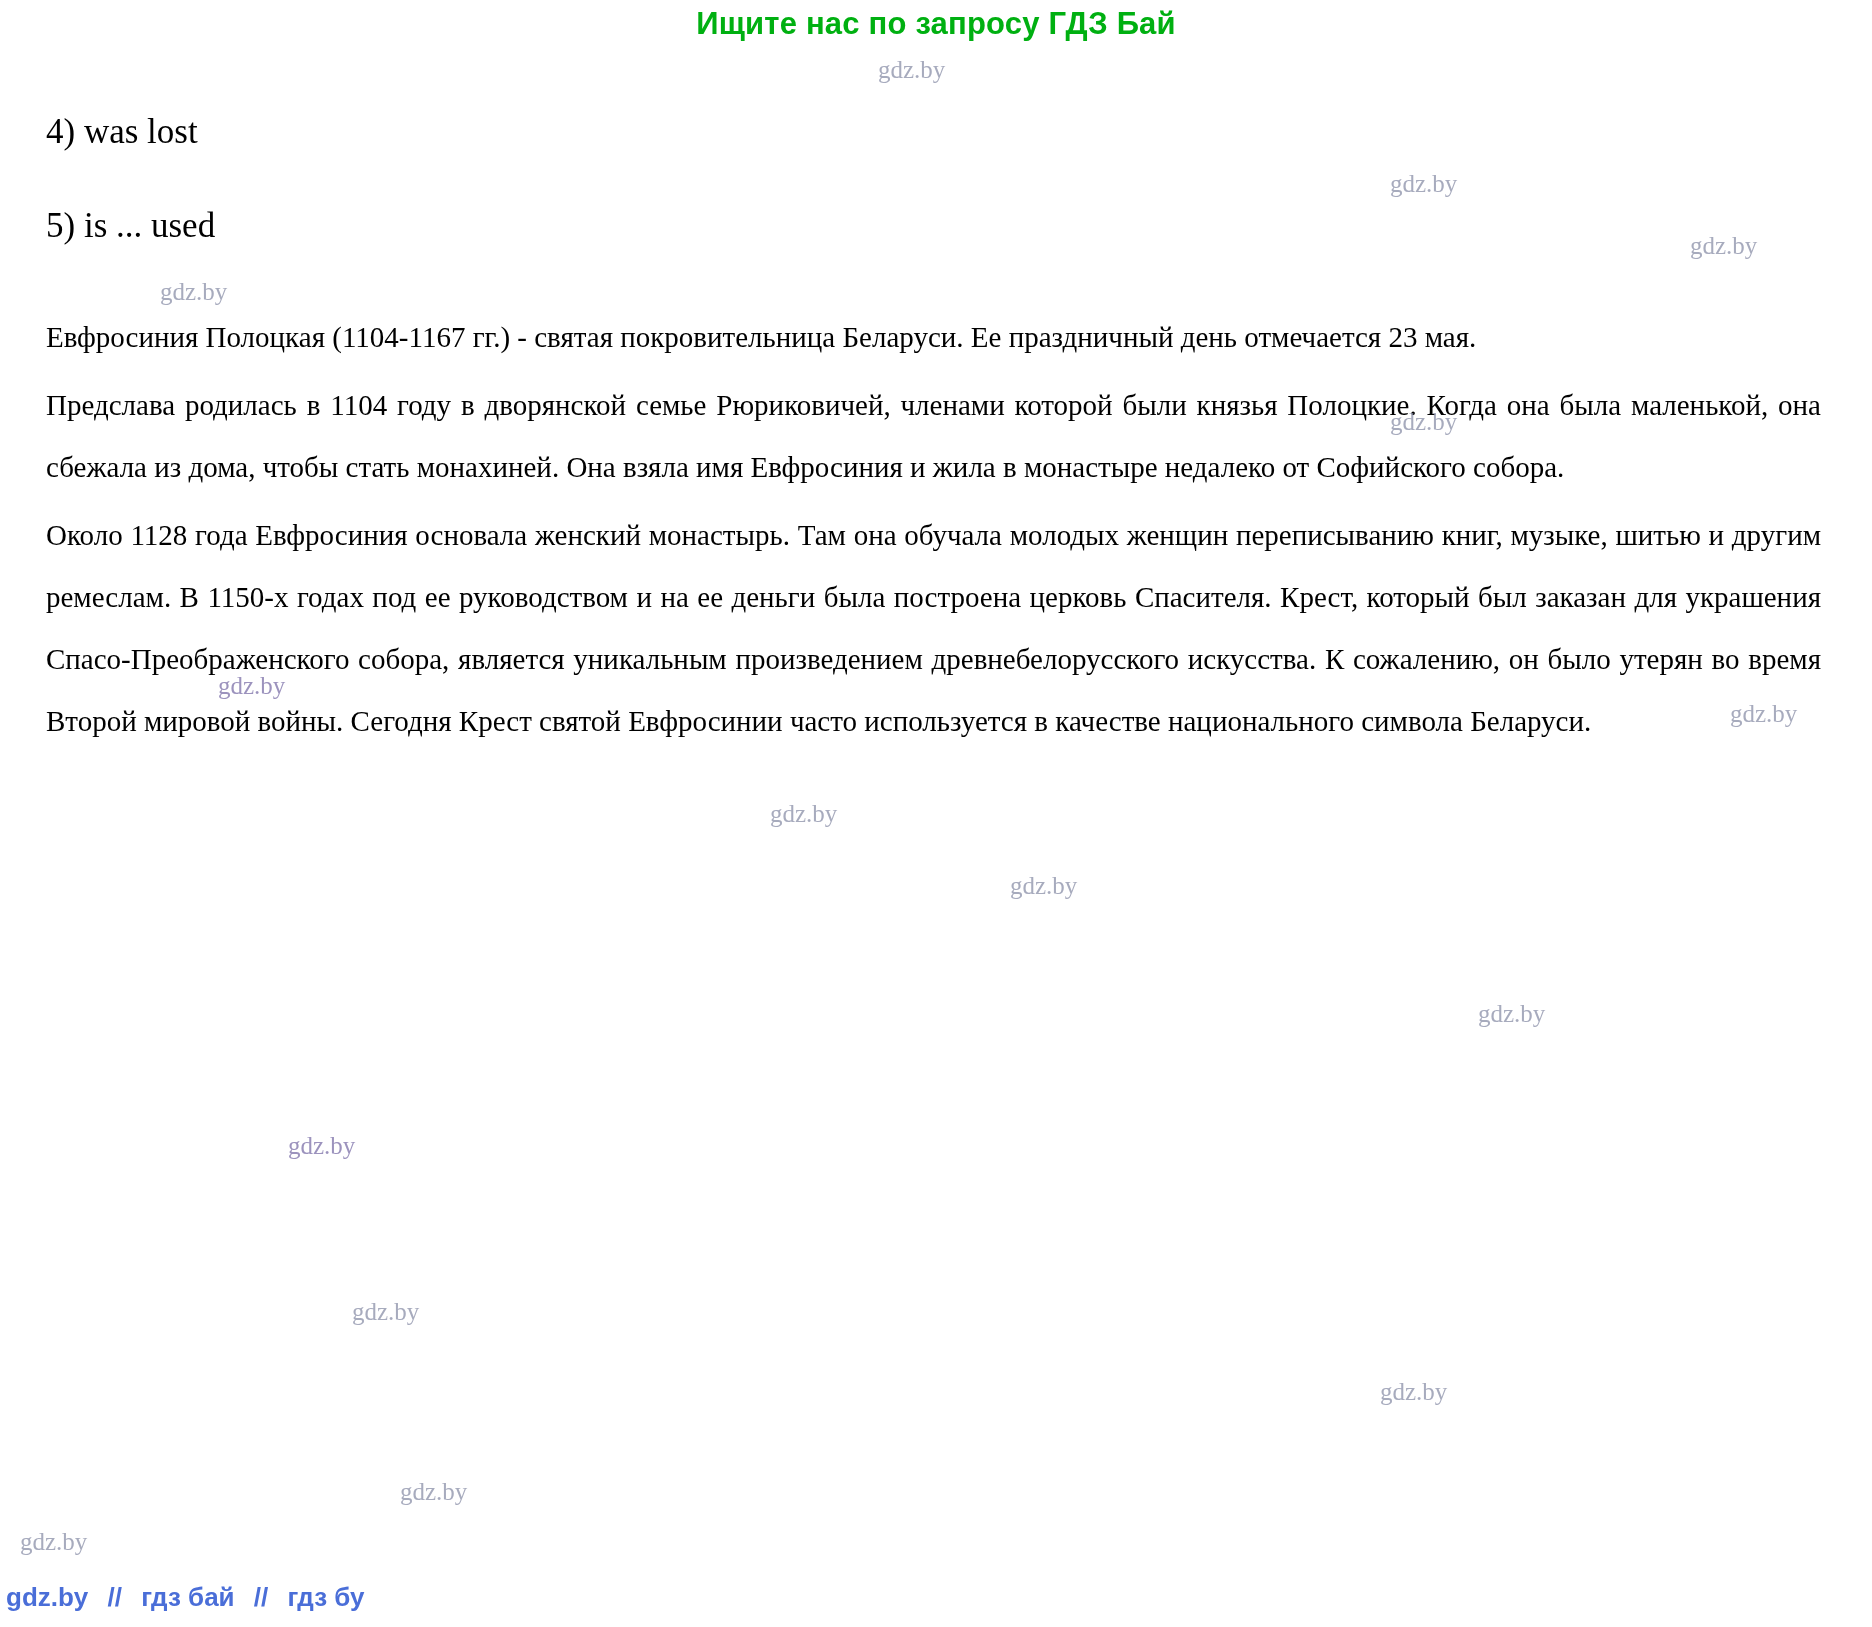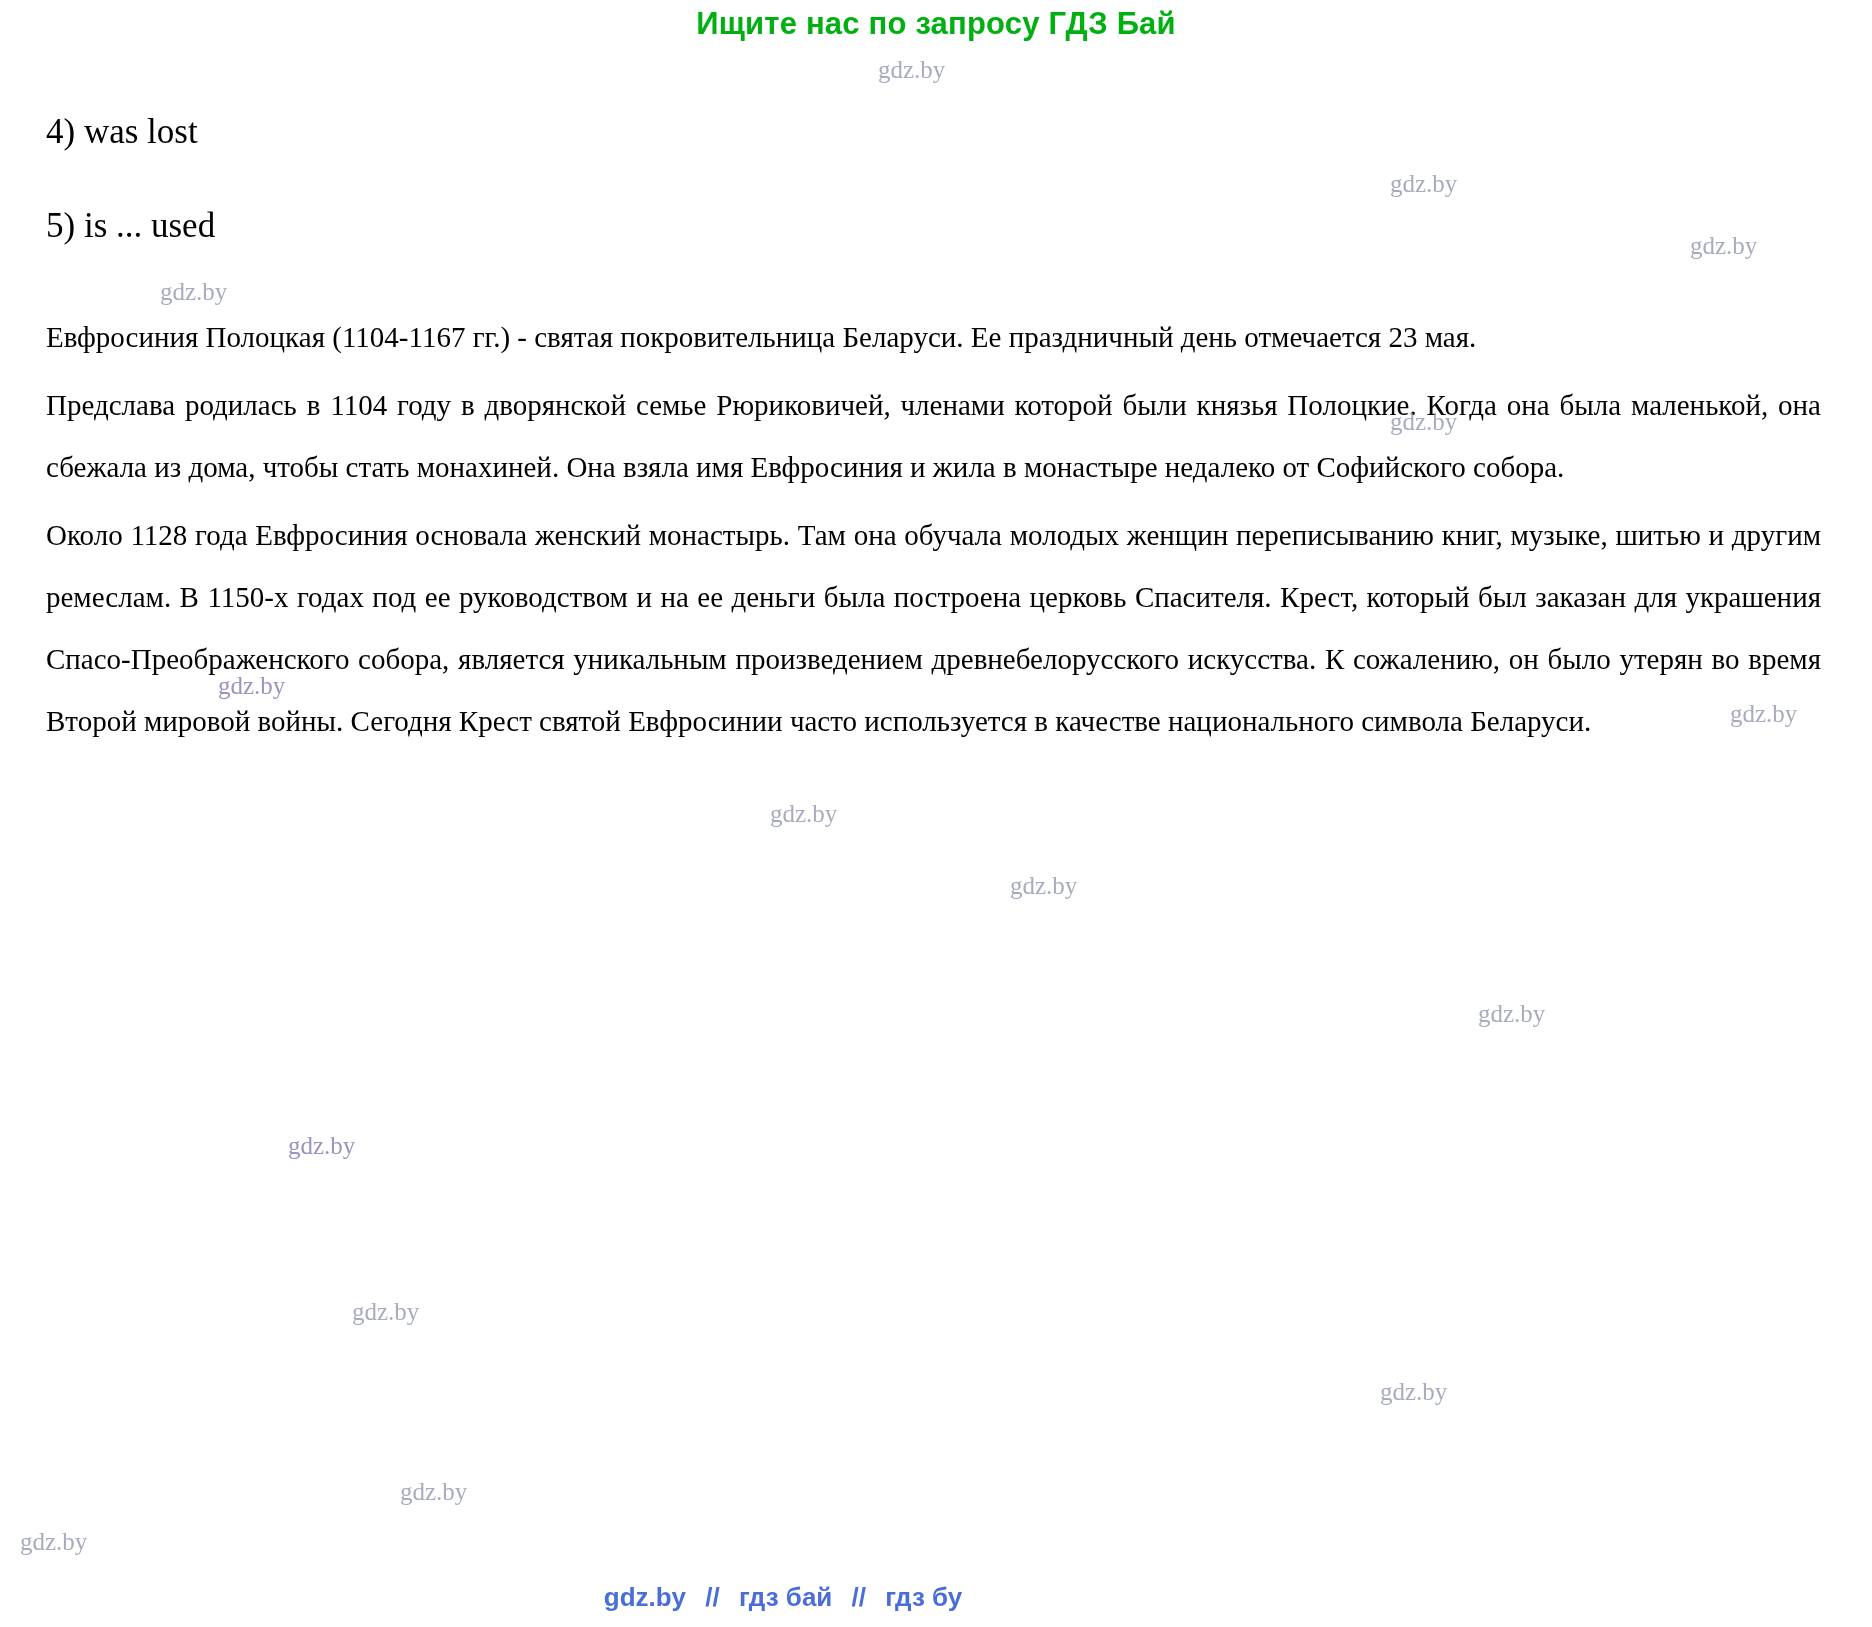--- a/index.html
+++ b/index.html
@@ -70,21 +70,20 @@
     opacity: 0.75;
     white-space: nowrap;
     pointer-events: none;
   }
   .wm.purple { color: #7b6fa8; }
   .footer {
     position: absolute;
     bottom: 14px;
     left: 0;
     width: 1566px;
-    text-align: center;
     font-family: "Liberation Sans", sans-serif;
     font-size: 26px;
     font-weight: bold;
     color: #4a6ed8;
   }
   .footer span { padding: 0 6px; }
 </style>
 </head>
 <body>
 

